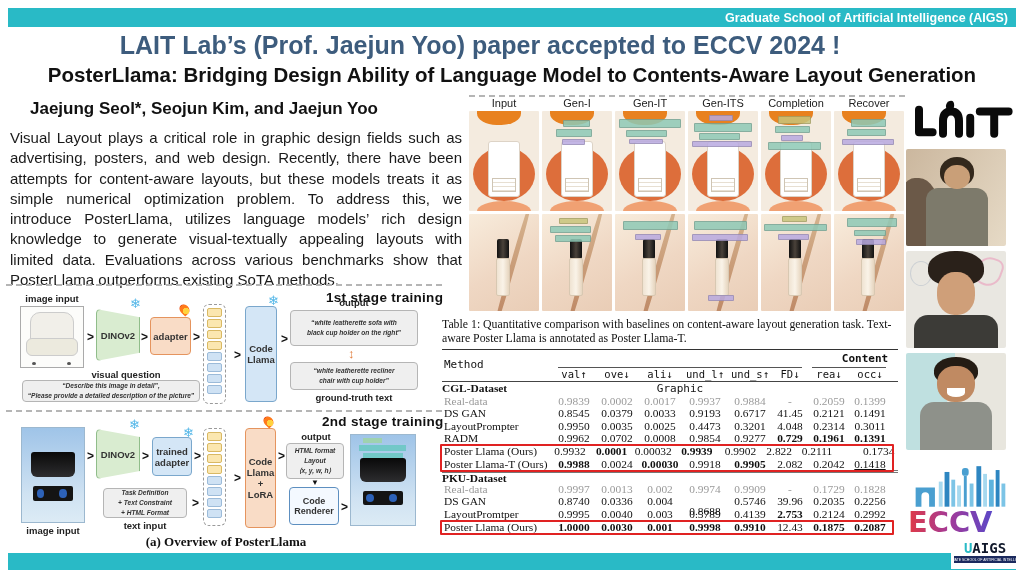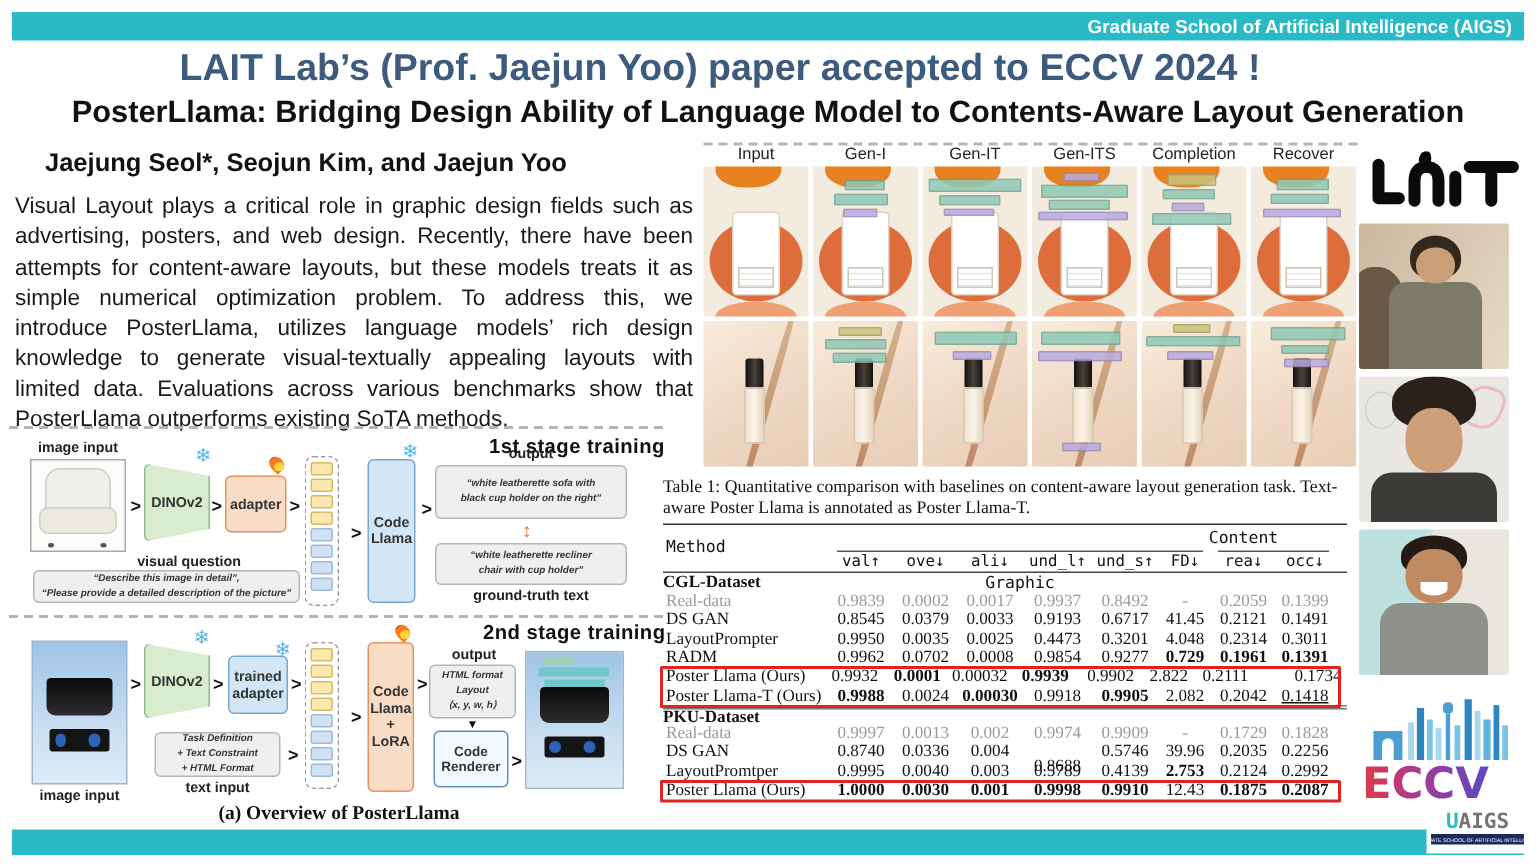--- a/index.html
+++ b/index.html
@@ -65,21 +65,21 @@
   .p2 .body { left:8%; top:66%; width:84%; height:38%; background:#3c3b37; border-radius:14px 14px 0 0; }
   .p3 { background:linear-gradient(100deg,#bfe0e0 0 42%, #e8e6de 42%); }
   .p3 .hair { left:28%; top:4%; width:44%; height:28%; background:#241c14; border-radius:50% 50% 40% 40%; }
   .p3 .face { left:31%; top:13%; width:38%; height:38%; background:#c08a62; border-radius:46%; }
   .p3 .smile { position:absolute; left:41%; top:36%; width:18%; height:9%; background:#fff; border-radius:0 0 50% 50%; }
   .p3 .body { left:14%; top:50%; width:72%; height:52%; background:#8e918a; border-radius:14px 14px 0 0; }
   .aigs-logo { position:absolute; left:951px; top:540px; width:68px; height:29px; background:#fff;
     display:flex; flex-direction:column; align-items:center; z-index:5; padding-top:1px; }
   .aigs-row { font-family:"DejaVu Sans Mono", monospace; font-weight:bold; font-size:14px; line-height:15px; letter-spacing:0px; }
   .aigs-row .u { color:var(--accent_teal); }
-  .aigs-row .rest { color:#737373; }
+  .aigs-row .rest { color:#0f172a; }
   .aigs-bar { width:62px; height:7px; background:#1b2a5e; color:#fff; font-size:3.5px;
     display:flex; align-items:center; justify-content:center; overflow:hidden; white-space:nowrap; }
 
   
   .diagram { position:absolute; left:6px; top:288px; width:438px; height:262px; font-size:10px; }
   .diagram .abs { position:absolute; }
   .dashtop { position:absolute; left:6px; top:284px; width:436px; border-top:2px dashed #b5b5b5; }
   .dashsep { position:absolute; left:0; top:122px; width:436px; border-top:2px dashed #b5b5b5; }
   .dlabel { font-size:9.5px; font-weight:bold; color:#222; text-align:center; }
   .dstage { font-size:13.5px; font-weight:bold; color:#111; letter-spacing:.3px; }
@@ -445,21 +445,21 @@
     </div>
     <div class="abs dcaption" style="left:60px; top:246px; width:320px;">(a) Overview of PosterLlama</div>
   </div>
 
   <div class="tbl">
     <div class="tbl-caption">Table 1: Quantitative comparison with baselines on content-aware layout generation task. Text-aware Poster Llama is annotated as Poster Llama-T.</div>
     <div class="tbl-head">
       <div class="th-row1">
         <span class="th-method">Method</span>
         <span class="th-graphic" style="left:110px; width:256px;margin-top:30px;">Graphic</span>
-        <span class="th-content" style="left:346px; width:82px;">Content</span>
+        <span class="th-content" style="left:382px; width:82px;font-weight:bold;">Content</span>
         <span class="cmid" style="left:116px; width:244px;"></span>
         <span class="cmid" style="left:370px; width:74px;"></span>
       </div>
       <div class="th-row2">
           <span style="width: 110px;"></span>
           <span style="width: 44px;">val↑</span>
           <span style="width: 42px;">ove↓</span>
           <span style="width: 44px;">ali↓</span>
           <span style="width: 46px;">und_l↑</span>
           <span style="width: 44px;">und_s↑</span>
@@ -469,21 +469,21 @@
         </div>
     </div>
     <div class="tbl-body" style="position:relative;">
         <div class="trow sect">CGL-Dataset</div>
         <div class="trow muted">
           <span class="lbl">Real-data</span>
           <span class="c" style="width: 44px;">0.9839</span>
           <span class="c" style="width: 42px;">0.0002</span>
           <span class="c" style="width: 44px;">0.0017</span>
           <span class="c" style="width: 46px;">0.9937</span>
-          <span class="c" style="width: 44px;">0.8492</span>
+          <span class="c" style="width: 44px;">0.9884</span>
           <span class="c" style="width: 36px;">-</span>
           <span class="c" style="width: 42px;">0.2059</span>
           <span class="c" style="width: 40px;">0.1399</span>
         </div>
         <div class="trow">
           <span class="lbl">DS GAN</span>
           <span class="c" style="width: 44px;">0.8545</span>
           <span class="c" style="width: 42px;">0.0379</span>
           <span class="c" style="width: 44px;">0.0033</span>
           <span class="c" style="width: 46px;">0.9193</span>

